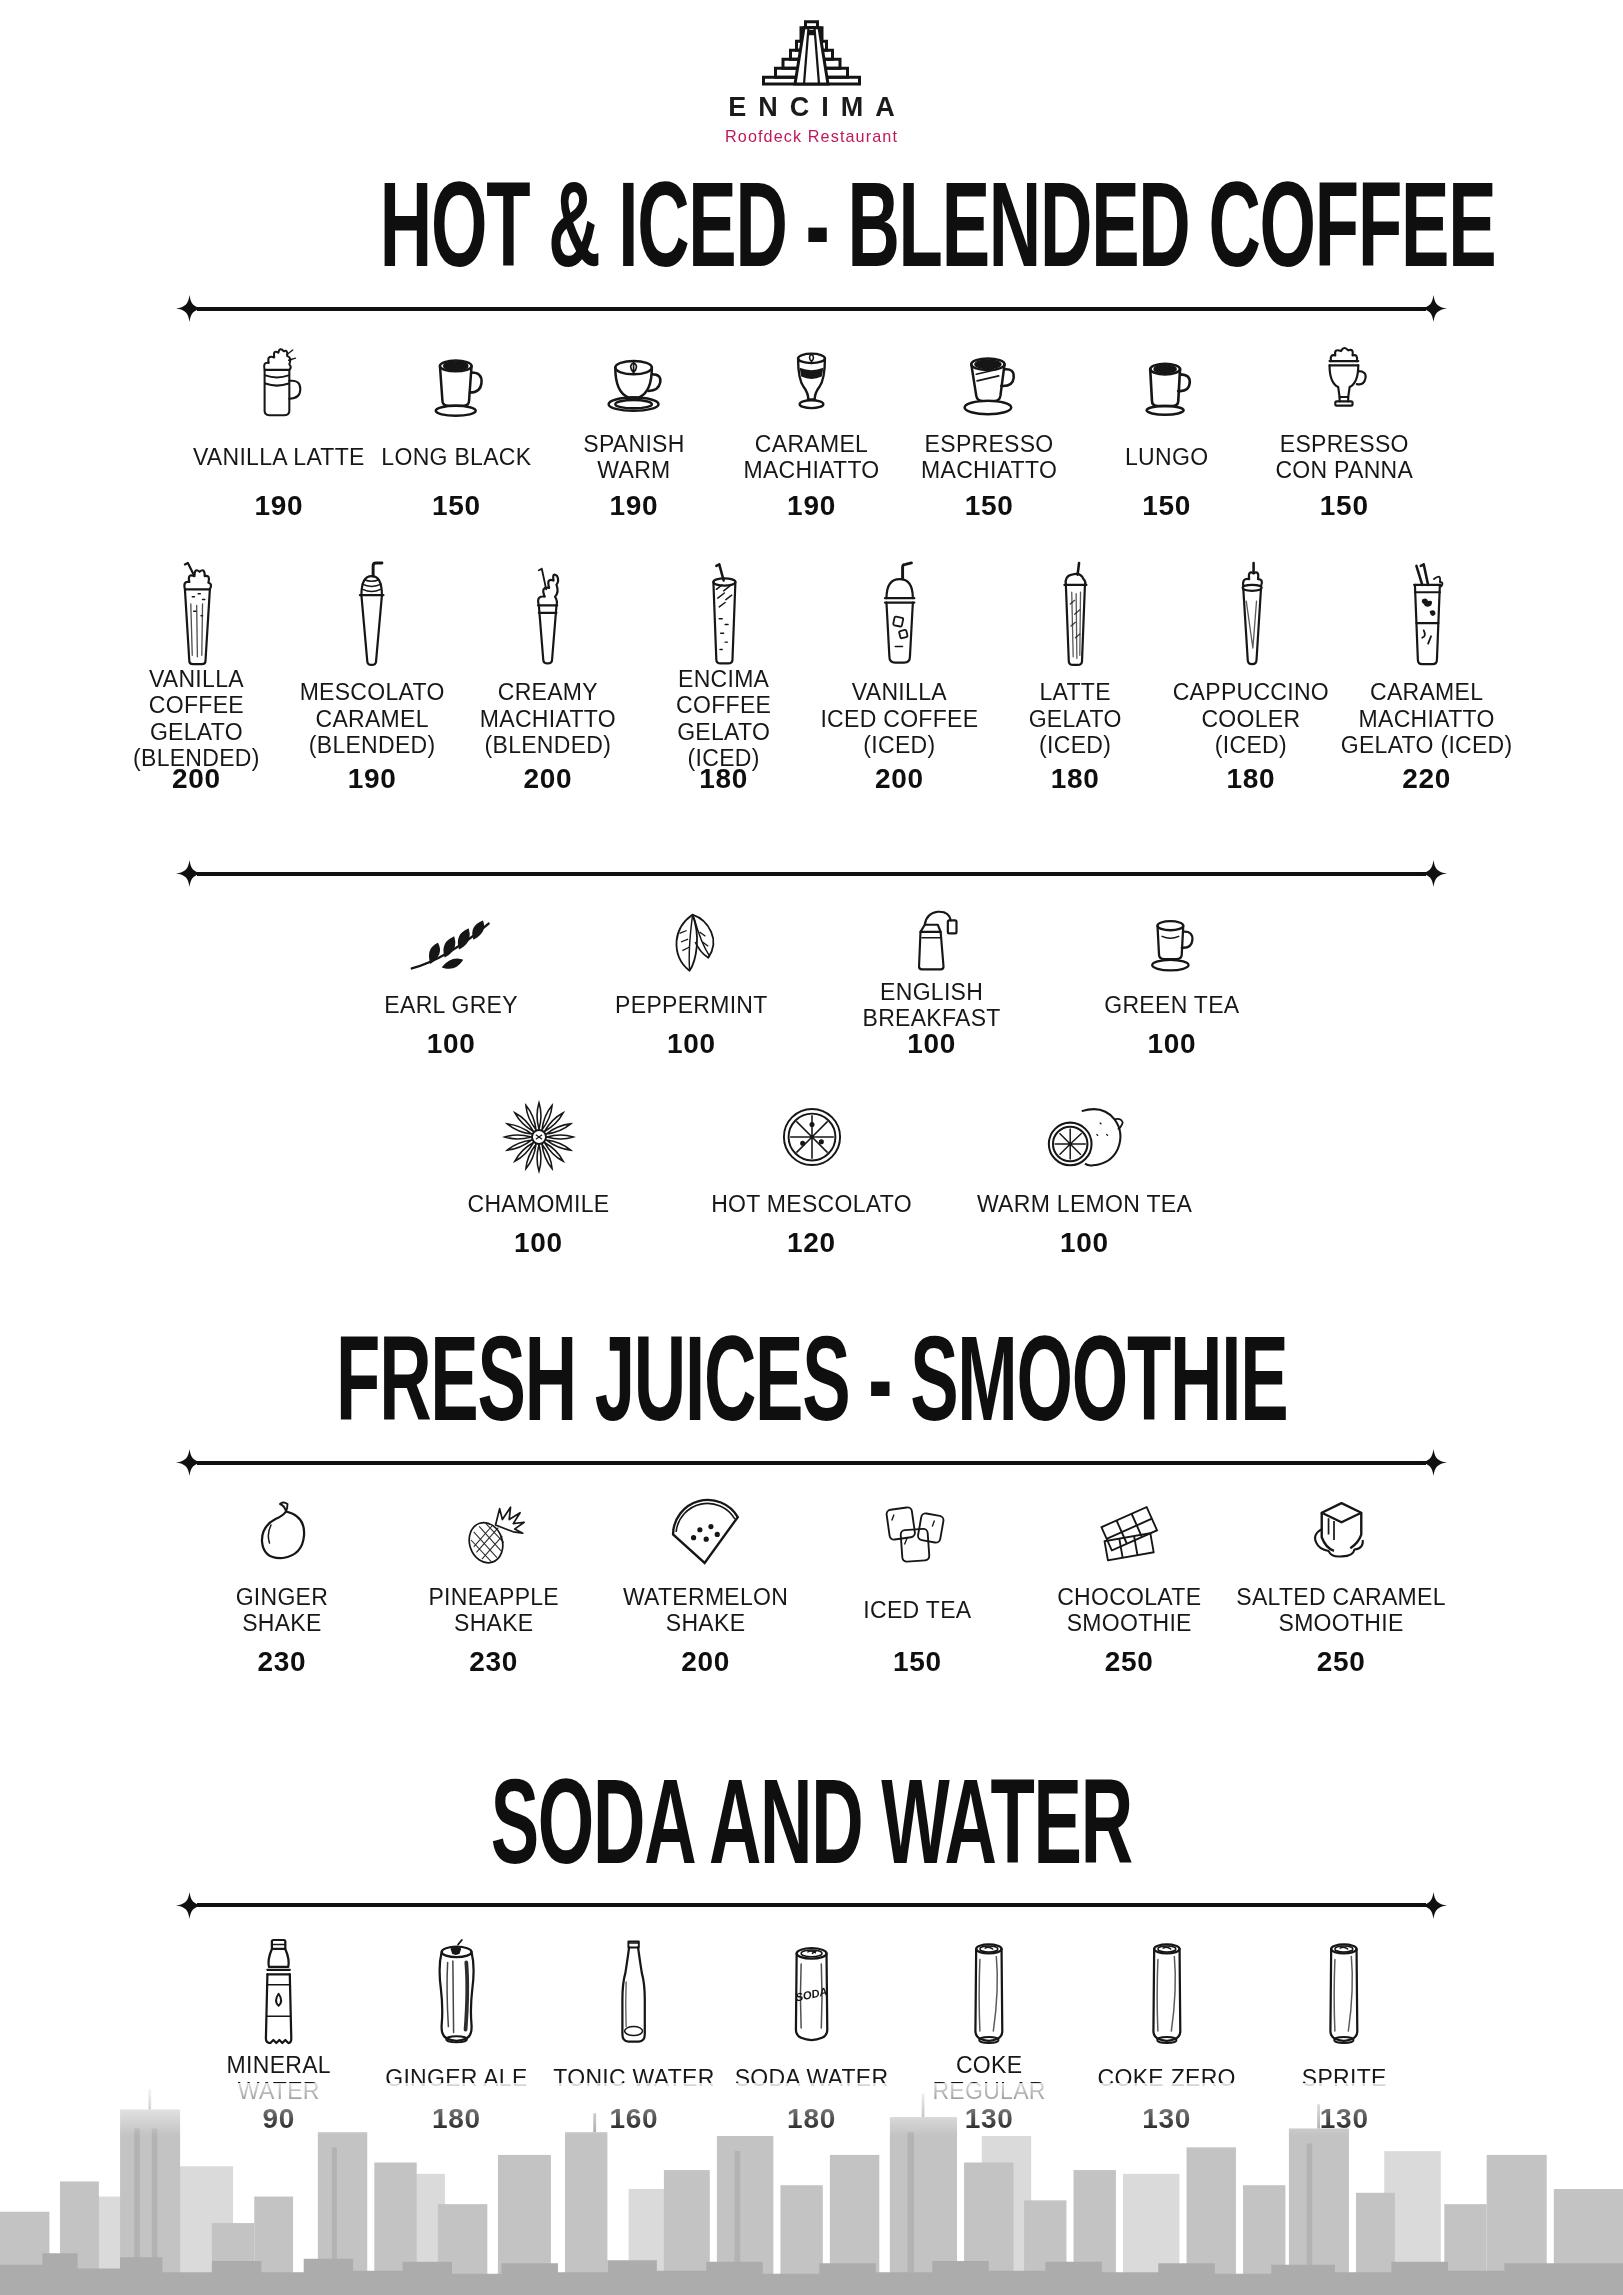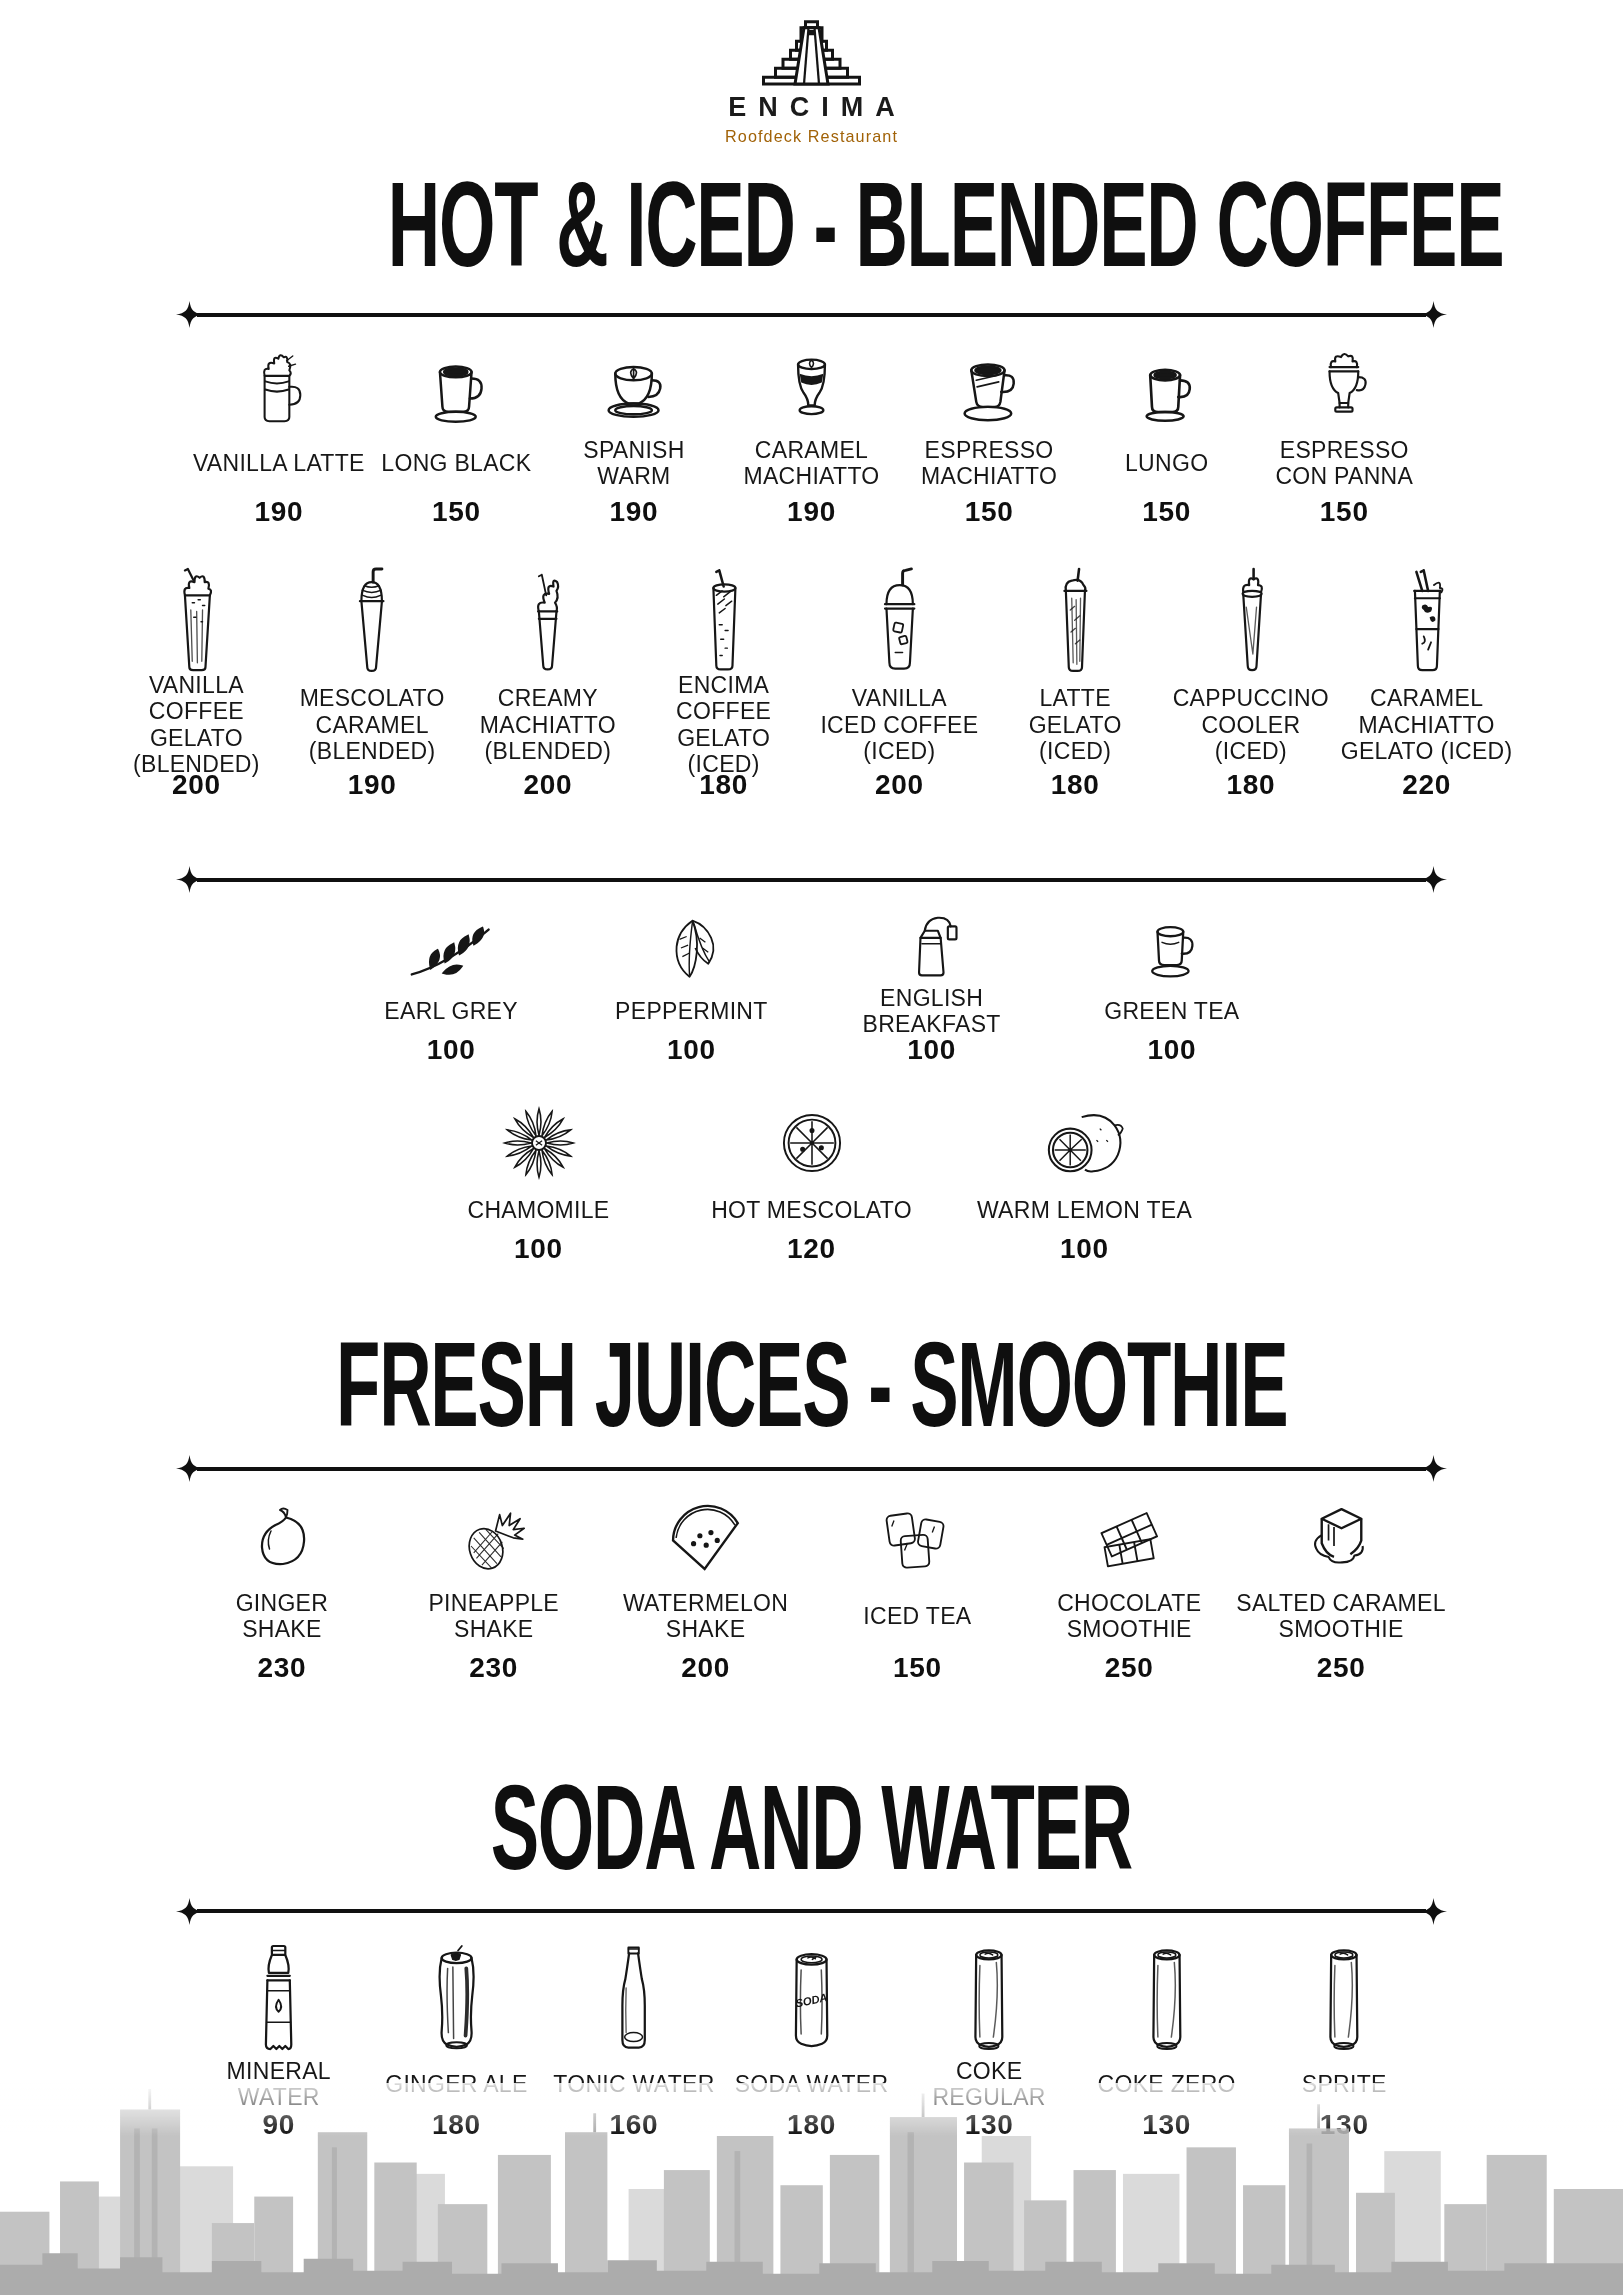--- a/index.html
+++ b/index.html
@@ -6,21 +6,21 @@
   body{
     width:1623px;height:2295px;position:relative;overflow:hidden;
     font-family:"Liberation Sans", sans-serif;color:#1b1b1b;
   }
   .page{position:relative;width:100%;height:100%;}
 
   
   .brand{display:flex;flex-direction:column;align-items:center;padding-top:18.4px;}
   .brand-logo svg{width:107px;height:69px;display:block;}
   .brand-name{font-size:27px;font-weight:700;letter-spacing:12px;padding-left:12px;margin-top:4.2px;}
-  .brand-tagline{font-size:16.2px;font-weight:400;letter-spacing:1.1px;margin-top:4.2px;color:#a16207;}
+  .brand-tagline{font-size:16.2px;font-weight:400;letter-spacing:1.1px;margin-top:4.2px;color:#be185d;}
 
   
   .section{text-align:center;}
   .section.s0{margin-top:18.4px;}
   .section.s1{margin-top:65px;}
   .section.s2{margin-top:59px;}
   .section.s3{margin-top:83px;}
   .section-title{text-align:center;white-space:nowrap;line-height:1;}
   .section-title-text{
     display:inline-block;font-size:121px;font-weight:800;line-height:1;
@@ -71,21 +71,21 @@
           <line x1="74" y1="13" x2="80" y2="88" stroke="#141414" stroke-width="3"></line>
           <rect x="66" y="16" width="8" height="7" fill="#141414"></rect>
         </svg>
       </div>
     <div class="brand-name">ENCIMA</div>
     <div class="brand-tagline">Roofdeck Restaurant</div>
   </header>
 
   <main id="sections">
       <section class="section s0">
-        <h2 class="section-title" style="margin: 16px;"><span class="section-title-text">HOT &amp; ICED - BLENDED COFFEE</span></h2>
+        <h2 class="section-title" style="margin: 8px;"><span class="section-title-text">HOT &amp; ICED - BLENDED COFFEE</span></h2>
         <div class="divider">
           <span class="star left">
             <svg viewBox="0 0 24 24">
               <path d="M12 0 C13 8 16 11 24 12 C16 13 13 16 12 24 C11 16 8 13 0 12 C8 11 11 8 12 0 Z" fill="#101010"></path>
             </svg>
           </span>
           <div class="line"></div>
           <span class="star right">
             <svg viewBox="0 0 24 24">
               <path d="M12 0 C13 8 16 11 24 12 C16 13 13 16 12 24 C11 16 8 13 0 12 C8 11 11 8 12 0 Z" fill="#101010"></path>

